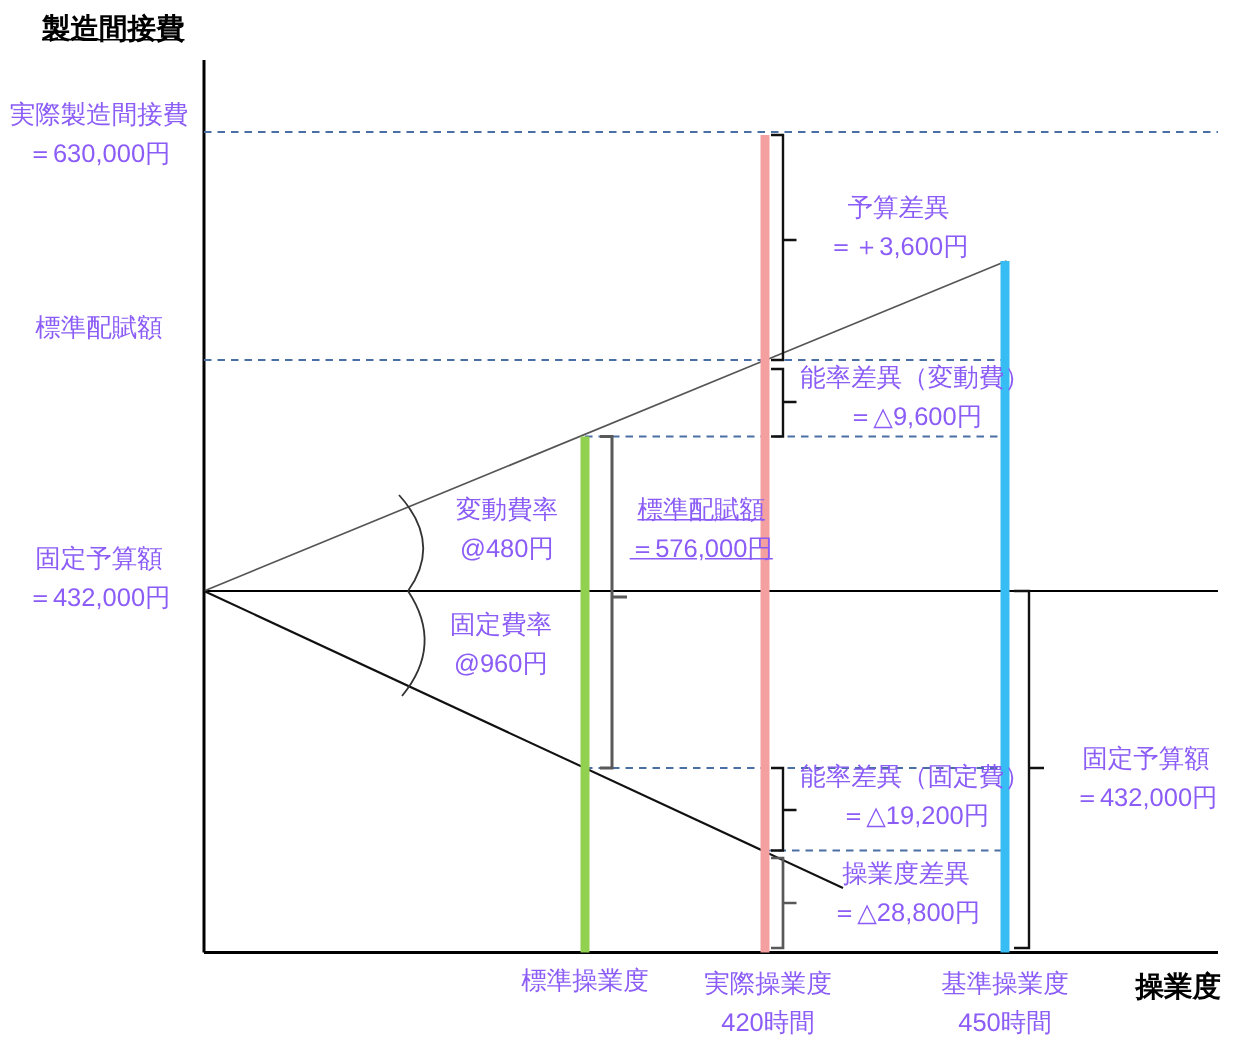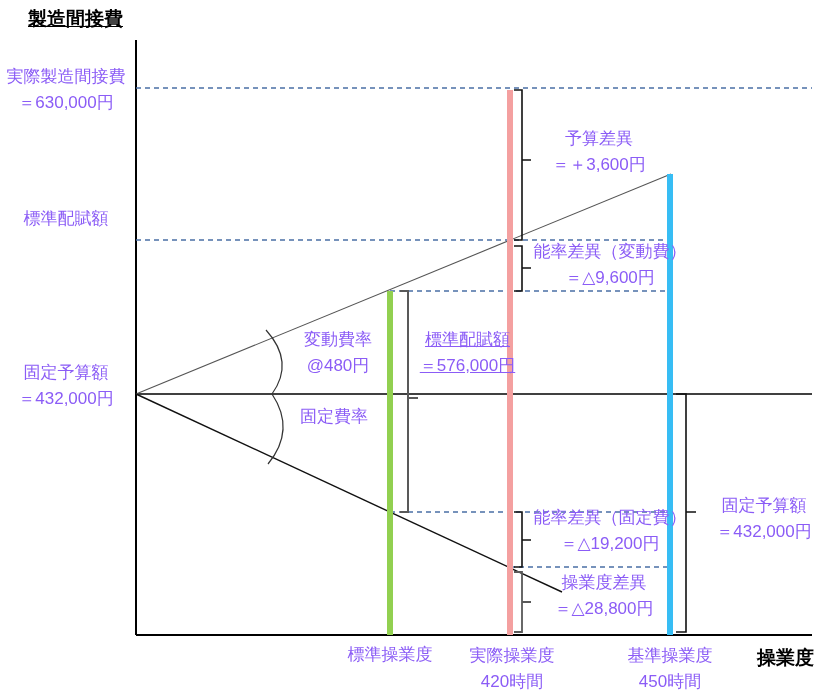--- a/index.html
+++ b/index.html
@@ -109,20 +109,21 @@
     <div>＝432,000円</div>
   </div>
 
   <div class="lbl two-line center" style="left:288px; top:327px; width:100px;">
     <div>変動費率</div>
     <div>@480円</div>
   </div>
 
   <div class="lbl two-line center" style="left:284px; top:404px; width:100px;">
     <div>固定費率</div>
+    <div>@960円</div>
   </div>
 
   <div class="lbl two-line center" style="left:405px; top:327px; width:125px;text-decoration:underline;">
     <div>標準配賦額</div>
     <div>＝576,000円</div>
   </div>
 
   <div class="lbl two-line center" style="left:529px; top:126px; width:140px;">
     <div>予算差異</div>
     <div>＝＋3,600円</div>

